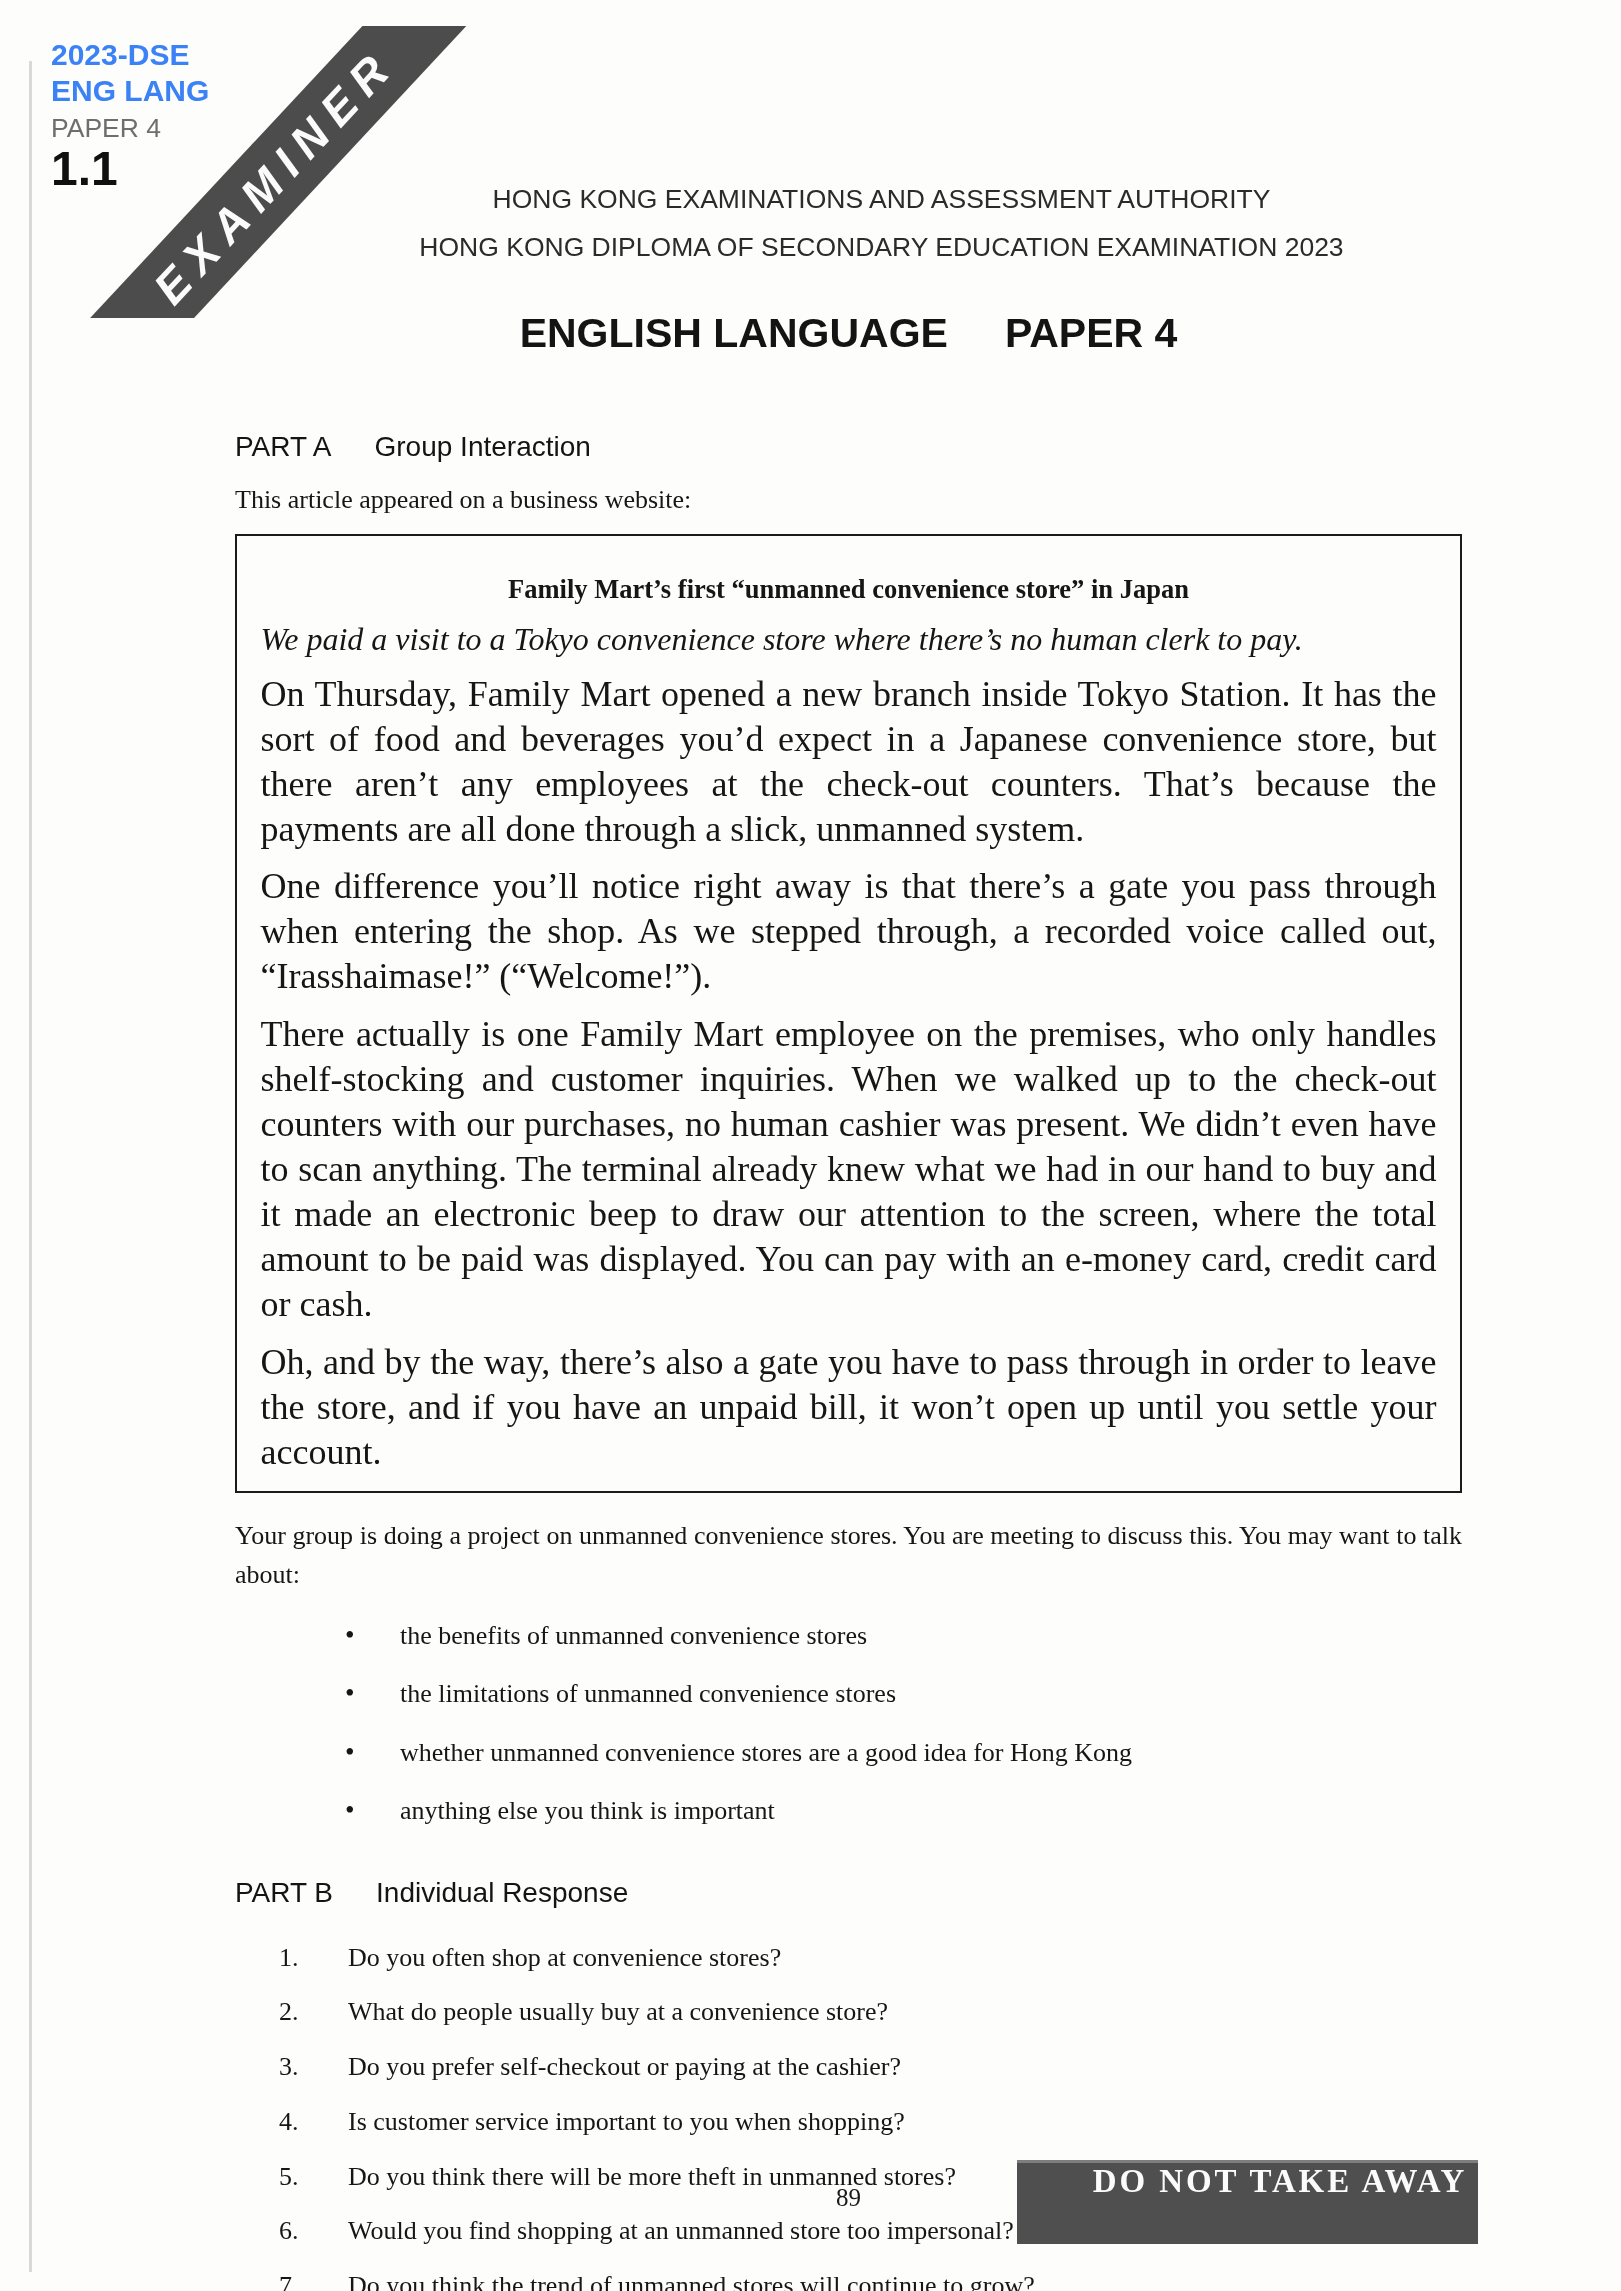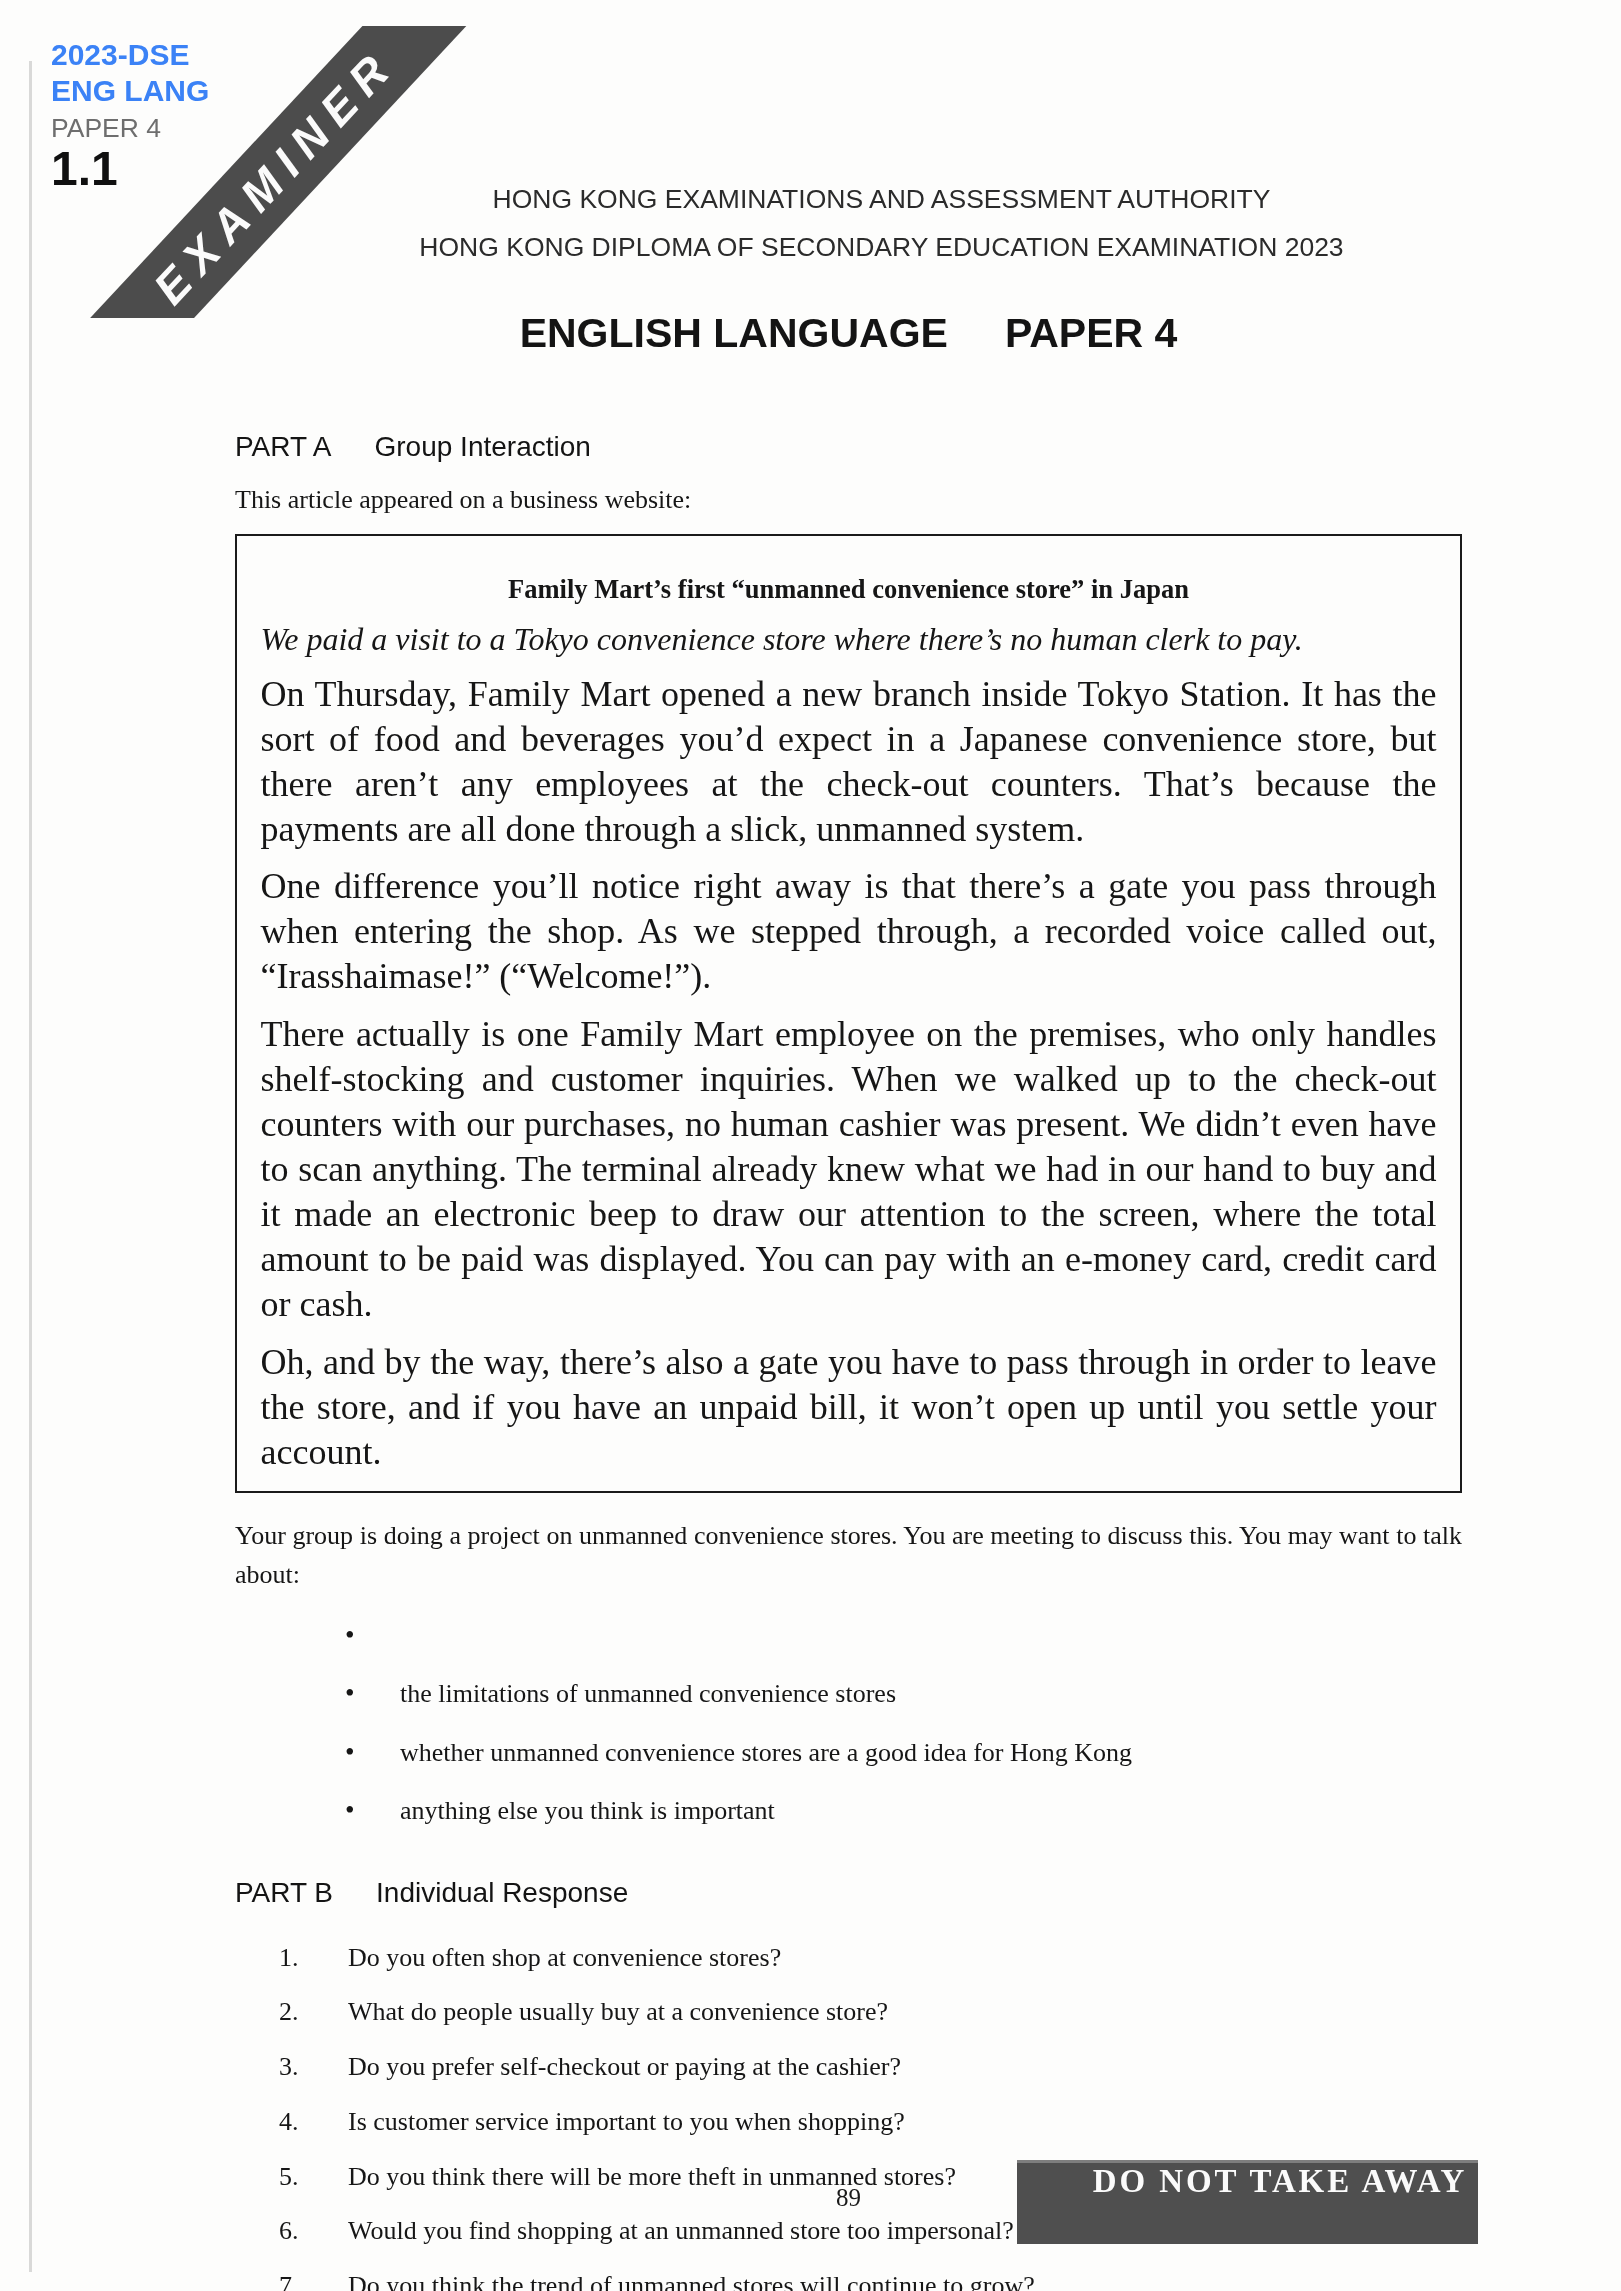--- a/index.html
+++ b/index.html
@@ -120,20 +120,21 @@
       <p class="para">One difference you’ll notice right away is that there’s a gate you pass through when entering the shop. As we stepped through, a recorded voice called out, “Irasshaimase!” (“Welcome!”).</p>
       <p class="para">There actually is one Family Mart employee on the premises, who only handles shelf-stocking and customer inquiries. When we walked up to the check-out counters with our purchases, no human cashier was present. We didn’t even have to scan anything. The terminal already knew what we had in our hand to buy and it made an electronic beep to draw our attention to the screen, where the total amount to be paid was displayed. You can pay with an e-money card, credit card or cash.</p>
       <p class="para">Oh, and by the way, there’s also a gate you have to pass through in order to leave the store, and if you have an unpaid bill, it won’t open up until you settle your account.</p>
     </div>
 
     <div class="prompt">Your group is doing a project on unmanned convenience stores. You are meeting to discuss this. You may want to talk about:</div>
 
     <div class="bullets">
       <div class="bullet-item">
         <span class="bullet-dot"></span>
+        <span>the benefits of unmanned convenience stores</span>
       </div>
       <div class="bullet-item">
         <span class="bullet-dot"></span>
         <span>the limitations of unmanned convenience stores</span>
       </div>
       <div class="bullet-item">
         <span class="bullet-dot"></span>
         <span>whether unmanned convenience stores are a good idea for Hong Kong</span>
       </div>
       <div class="bullet-item">

